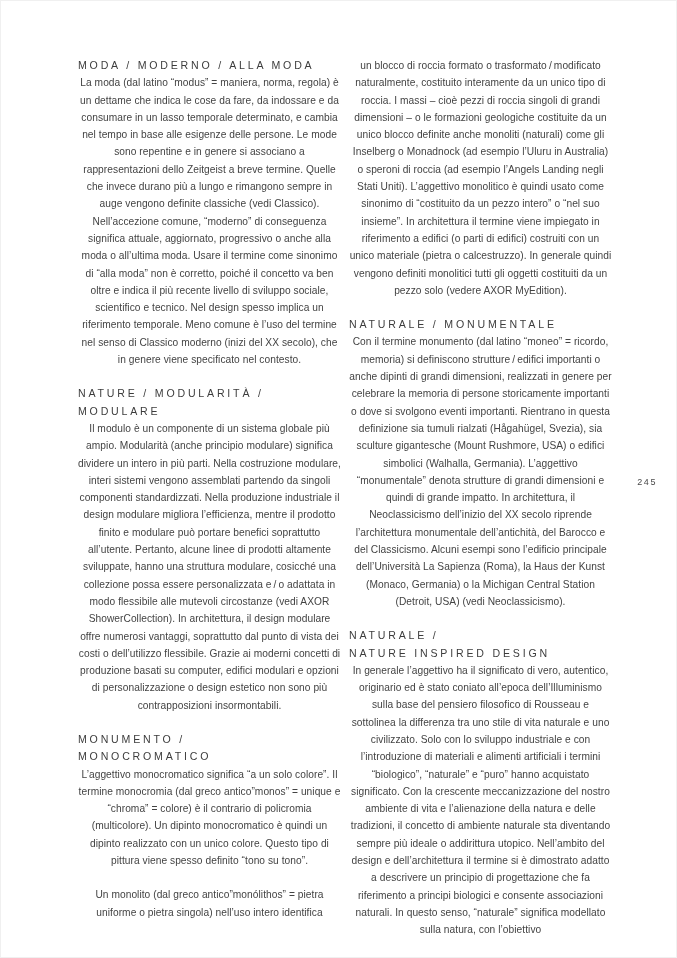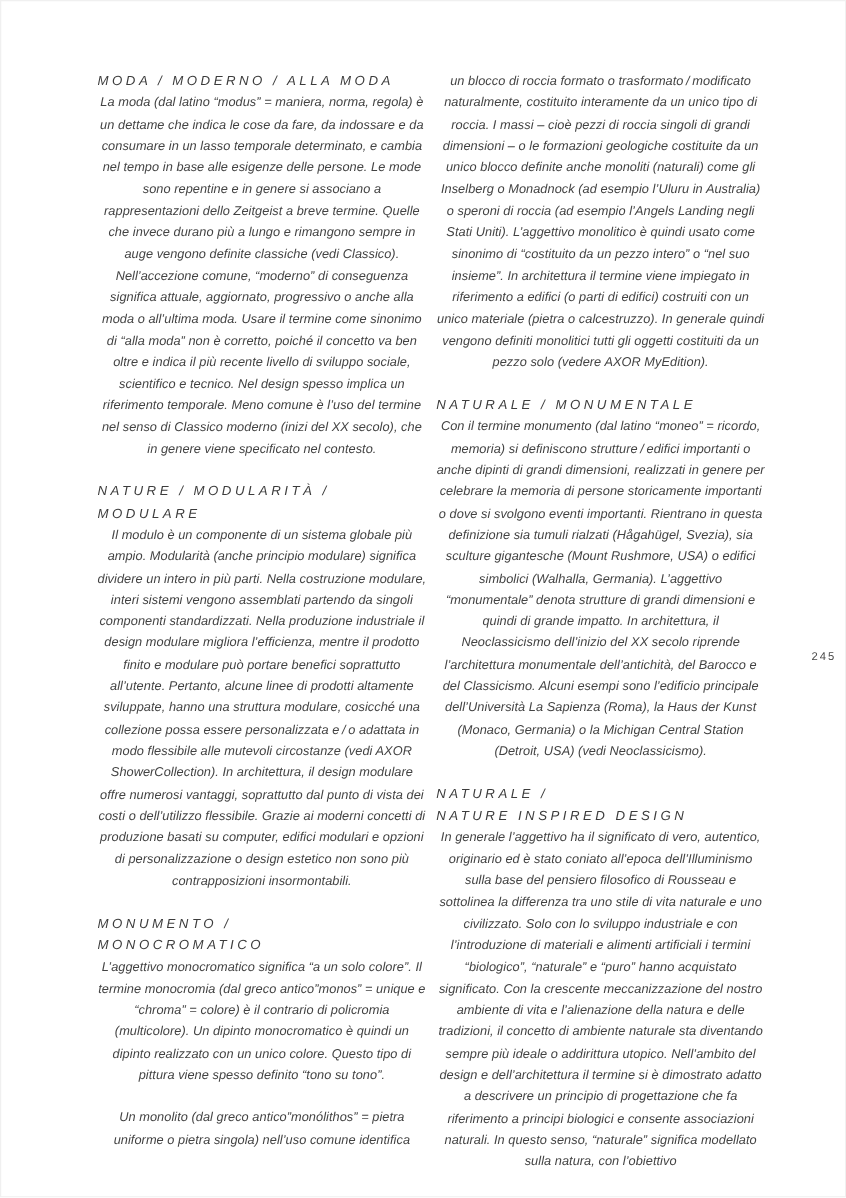--- a/index.html
+++ b/index.html
@@ -12,21 +12,21 @@
     font-family: "Liberation Sans", "DejaVu Sans", sans-serif;
     overflow: hidden;
   }
   .columns {
     position: absolute;
     left: 78px;
     top: 57px;
     display: flex;
     gap: 8px;
   }
-  .col { width: 263px; font-style: italic; }
+  .col { width: 263px; }
   .article + .article { margin-top: 17px; }
   .heading {
     margin: 0;
     font-size: 10.6px;
     font-weight: 400;
     letter-spacing: 2.8px;
     line-height: 17.3px;
     color: #3c3c3c;
     white-space: pre-line;
   }
@@ -35,25 +35,24 @@
     font-size: 10.2px;
     font-weight: 300;
     letter-spacing: 0.05px;
     line-height: 17.3px;
     color: #434343;
     text-align: center;
   }
   .page-number {
     position: absolute;
     top: 477px;
-    right: 8px;
+    right: 20px;
     font-size: 9px;
     letter-spacing: 1.6px;
     color: #4a4a4a;
-    margin-top: 43px;
   }
 </style>
 </head>
 <body>
 
 <div class="page">
   <main class="columns">
 
     <section class="col">
       <article class="article">
@@ -64,21 +63,21 @@
         <h2 class="heading">NATURE / MODULARITÀ /
 MODULARE</h2>
         <p class="body">Il modulo è un componente di un sistema globale più ampio. Modularità (anche principio modulare) significa dividere un intero in più parti. Nella costruzione modulare, interi sistemi vengono assemblati partendo da singoli componenti standardizzati. Nella produzione industriale il design modulare migliora l’efficienza, mentre il prodotto finito e modulare può portare benefici soprattutto all’utente. Pertanto, alcune linee di prodotti altamente sviluppate, hanno una struttura modulare, cosicché una collezione possa essere personalizzata e / o adattata in modo flessibile alle mutevoli circostanze (vedi AXOR ShowerCollection). In architettura, il design modulare offre numerosi vantaggi, soprattutto dal punto di vista dei costi o dell’utilizzo flessibile. Grazie ai moderni concetti di produzione basati su computer, edifici modulari e opzioni di personalizzazione o design estetico non sono più contrapposizioni insormontabili.</p>
       </article>
       <article class="article">
         <h2 class="heading">MONUMENTO /
 MONOCROMATICO</h2>
         <p class="body">L’aggettivo monocromatico significa “a un solo colore”. Il termine monocromia (dal greco antico”monos” = unique e “chroma” = colore) è il contrario di policromia (multicolore). Un dipinto monocromatico è quindi un dipinto realizzato con un unico colore. Questo tipo di pittura viene spesso definito “tono su tono”.</p>
       </article>
       <article class="article">
-        <p class="body">Un monolito (dal greco antico”monólithos” = pietra uniforme o pietra singola) nell’uso comune identifica</p>
+        <p class="body">Un monolito (dal greco antico”monólithos” = pietra uniforme o pietra singola) nell’uso intero identifica</p>
       </article>
     </section>
 
     <section class="col">
       <article class="article">
         <p class="body">un blocco di roccia formato o trasformato / modificato naturalmente, costituito interamente da un unico tipo di roccia. I massi – cioè pezzi di roccia singoli di grandi dimensioni – o le formazioni geologiche costituite da un unico blocco definite anche monoliti (naturali) come gli Inselberg o Monadnock (ad esempio l’Uluru in Australia) o speroni di roccia (ad esempio l’Angels Landing negli Stati Uniti). L’aggettivo monolitico è quindi usato come sinonimo di “costituito da un pezzo intero” o “nel suo insieme”. In architettura il termine viene impiegato in riferimento a edifici (o parti di edifici) costruiti con un unico materiale (pietra o calcestruzzo). In generale quindi vengono definiti monolitici tutti gli oggetti costituiti da un pezzo solo (vedere AXOR MyEdition).</p>
       </article>
       <article class="article">
         <h2 class="heading">NATURALE / MONUMENTALE</h2>
         <p class="body">Con il termine monumento (dal latino “moneo” = ricordo, memoria) si definiscono strutture / edifici importanti o anche dipinti di grandi dimensioni, realizzati in genere per celebrare la memoria di persone storicamente importanti o dove si svolgono eventi importanti. Rientrano in questa definizione sia tumuli rialzati (Hågahügel, Svezia), sia sculture gigantesche (Mount Rushmore, USA) o edifici simbolici (Walhalla, Germania). L’aggettivo “monumentale” denota strutture di grandi dimensioni e quindi di grande impatto. In architettura, il Neoclassicismo dell’inizio del XX secolo riprende l’architettura monumentale dell’antichità, del Barocco e del Classicismo. Alcuni esempi sono l’edificio principale dell’Università La Sapienza (Roma), la Haus der Kunst (Monaco, Germania) o la Michigan Central Station (Detroit, USA) (vedi Neoclassicismo).</p>

